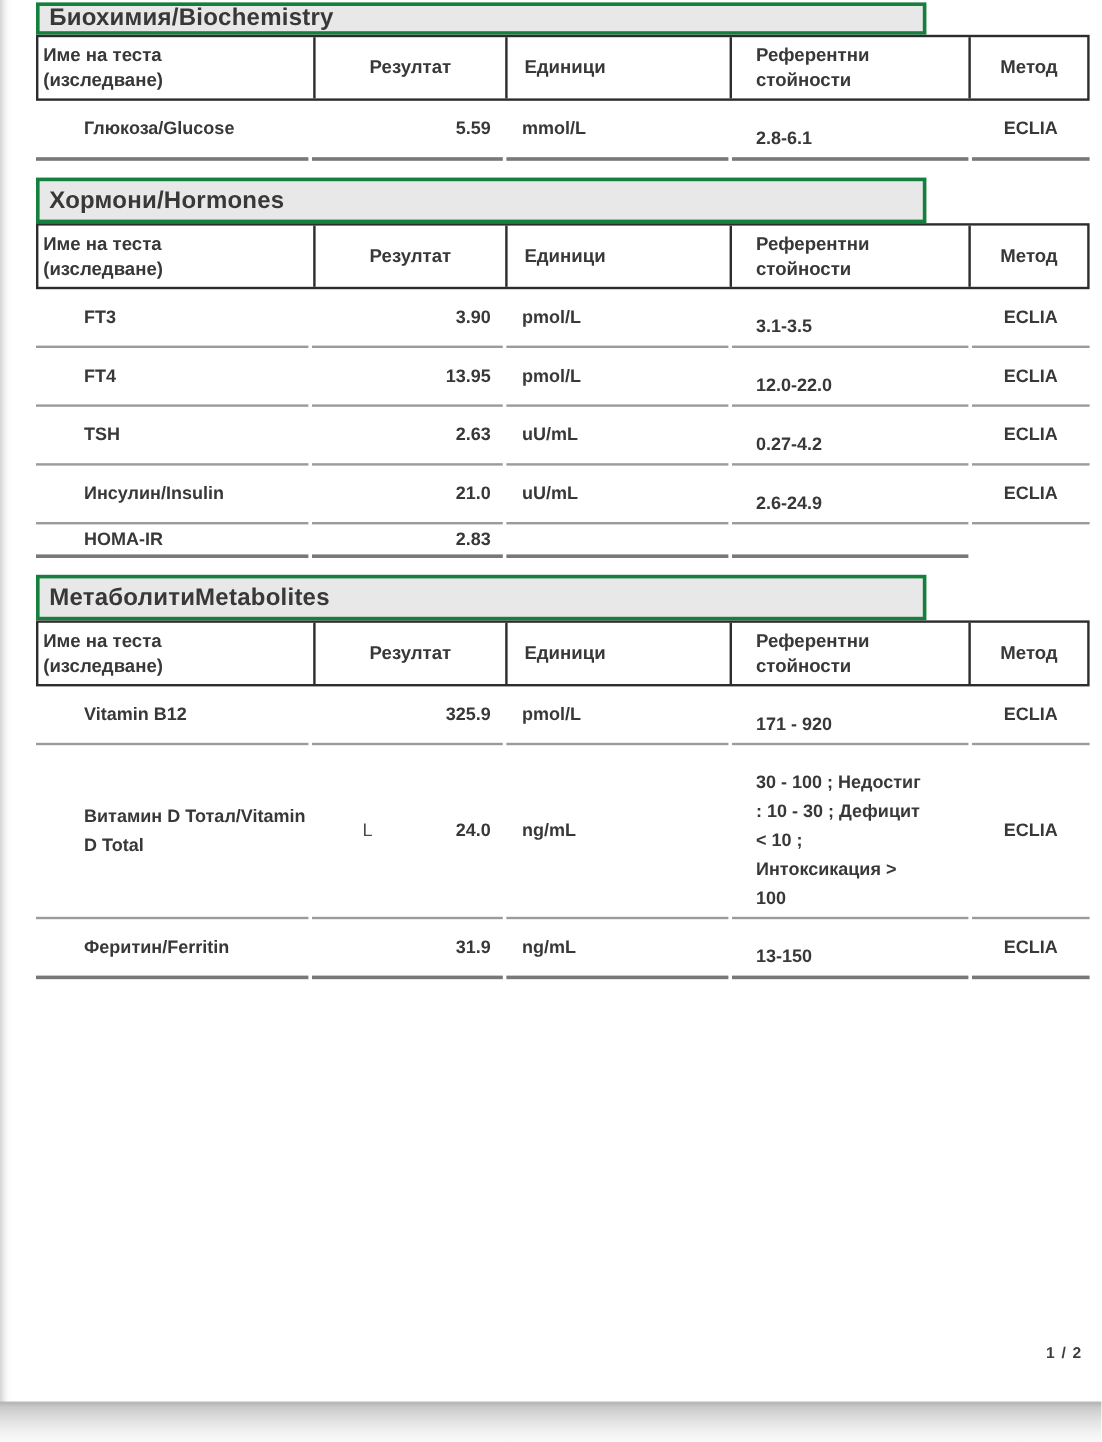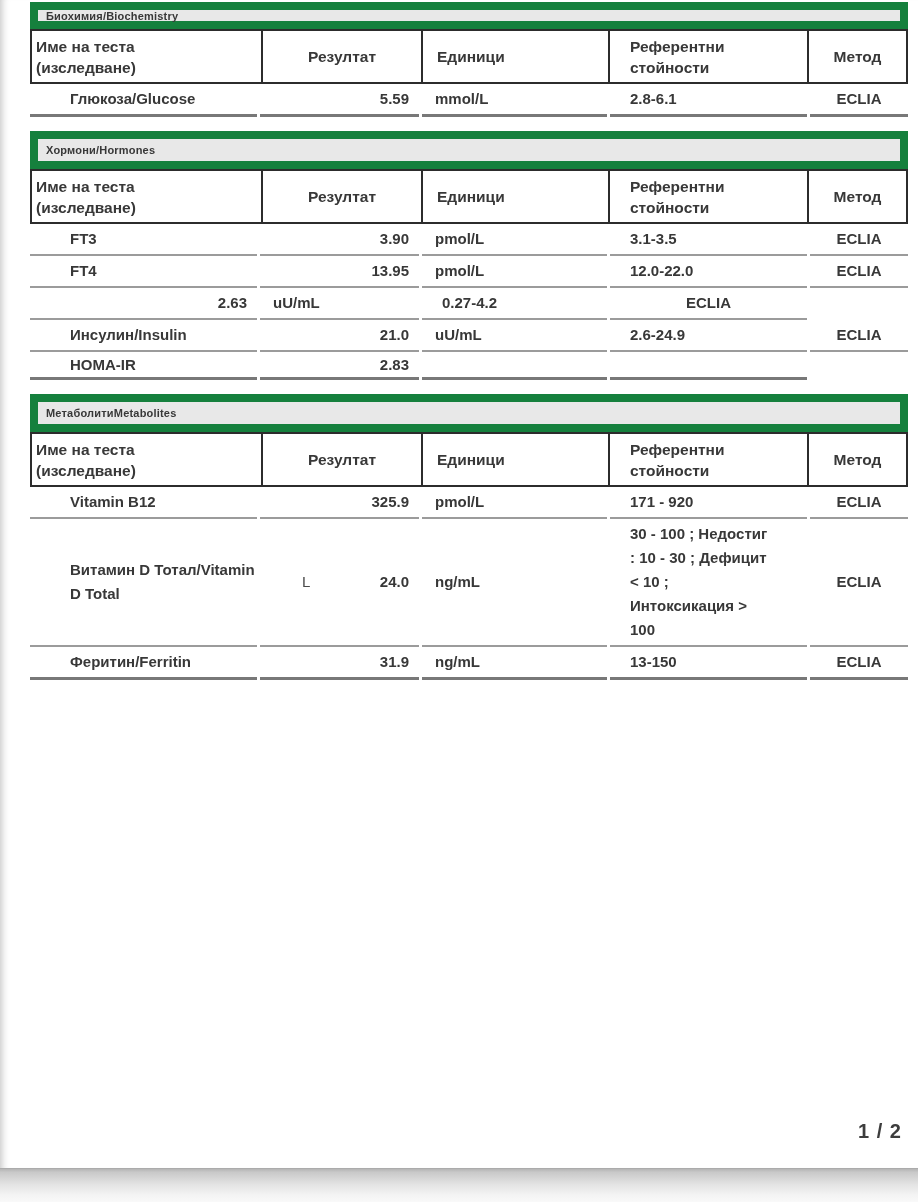--- a/index.html
+++ b/index.html
@@ -17,26 +17,26 @@
     width:918px;height:1168px;
     background:#ffffff;
     box-shadow:inset 9px 0 8px -8px rgba(0,0,0,0.28);
   }
   .content{
     position:absolute;top:2px;left:30px;width:878px;
   }
   .panel{margin-bottom:14px;}
   .panel-title{
     box-sizing:border-box;
-    width:878px;
+    width:742px;
     background:#e8e8e8;
-    border:8px solid #15803d;
+    border:3px solid #15803d;
     display:flex;align-items:center;
     padding-left:8px;
-    font-size:11px;
+    font-size:20px;
     letter-spacing:0.2px;
   }
   .panel-title.short{height:27px;}
   .panel-title.tall{height:38px;}
   .thead{
     box-sizing:border-box;
     width:878px;
     display:grid;
     grid-template-columns:229px 160px 187px 199px 99px;
     border:2px solid #2c2c2c;
@@ -65,30 +65,30 @@
     box-sizing:border-box;
     border-bottom:2px solid #9b9b9b;
     min-height:28px;
     display:flex;align-items:center;
     font-size:15px;line-height:24px;
   }
   .tr:last-child .td{border-bottom:3px solid #787878;}
   .td.c-name{padding-left:40px;white-space:pre-line;}
   .td.c-result{justify-content:flex-end;padding-right:10px;position:relative;}
   .td.c-units{padding-left:13px;}
-  .td.c-ref{padding:3px 0 3px 20px;white-space:pre-line;}
+  .td.c-ref{padding:20px 0 3px 20px;white-space:pre-line;}
   .td.c-method{justify-content:center;text-align:center;}
   .flag{
     position:absolute;left:42px;top:50%;transform:translateY(-50%);
     font-weight:400;font-size:15px;color:#4a4a4a;
   }
   .footer{
     position:absolute;
     top:1120px;right:16px;
-    font-size:20px;color:#3d3d3d;
+    font-size:13px;color:#3d3d3d;
     letter-spacing:1px;
     margin-left:40px;
   }
   .viewer-gap{
     position:absolute;top:1168px;left:0;
     width:918px;height:34px;
     background:linear-gradient(180deg,#b5b5b5 0%,#c9c9c9 10%,#e3e3e3 45%,#f3f3f3 75%,#fafafa 100%);
     border-top:1px solid #ababab;
   }
 </style>
@@ -140,20 +140,21 @@
           <div class="td c-method">ECLIA</div>
         </div>
         <div class="tr">
           <div class="td c-name">FT4</div>
           <div class="td c-result">13.95</div>
           <div class="td c-units">pmol/L</div>
           <div class="td c-ref">12.0-22.0</div>
           <div class="td c-method">ECLIA</div>
         </div>
         <div class="tr">
+          <div class="td c-name">TSH</div>
           <div class="td c-result">2.63</div>
           <div class="td c-units">uU/mL</div>
           <div class="td c-ref">0.27-4.2</div>
           <div class="td c-method">ECLIA</div>
         </div>
         <div class="tr">
           <div class="td c-name">Инсулин/Insulin</div>
           <div class="td c-result">21.0</div>
           <div class="td c-units">uU/mL</div>
           <div class="td c-ref">2.6-24.9</div>

